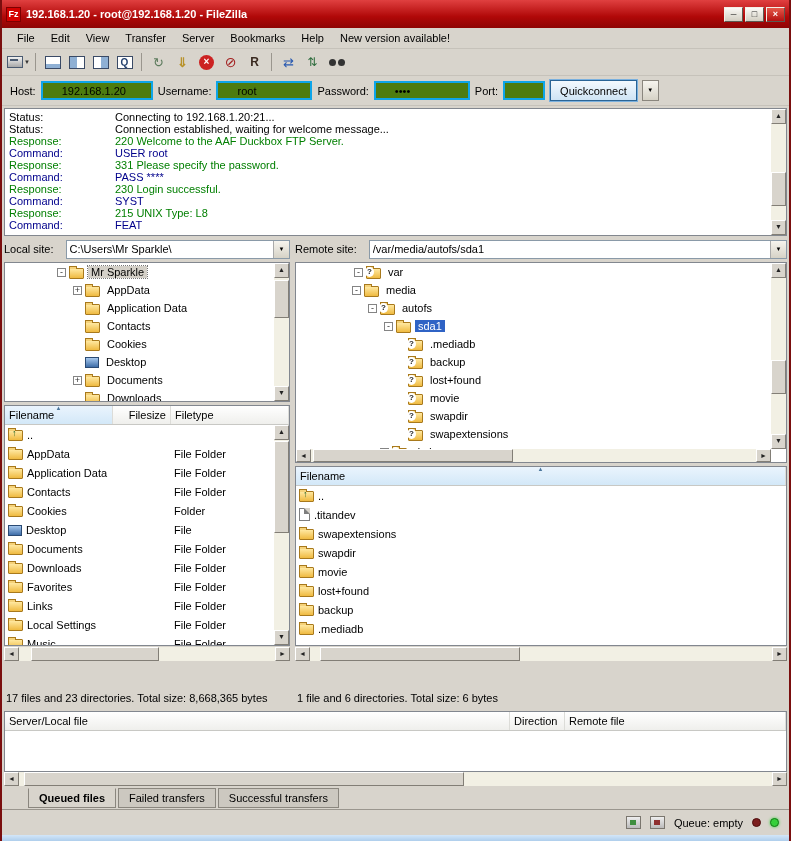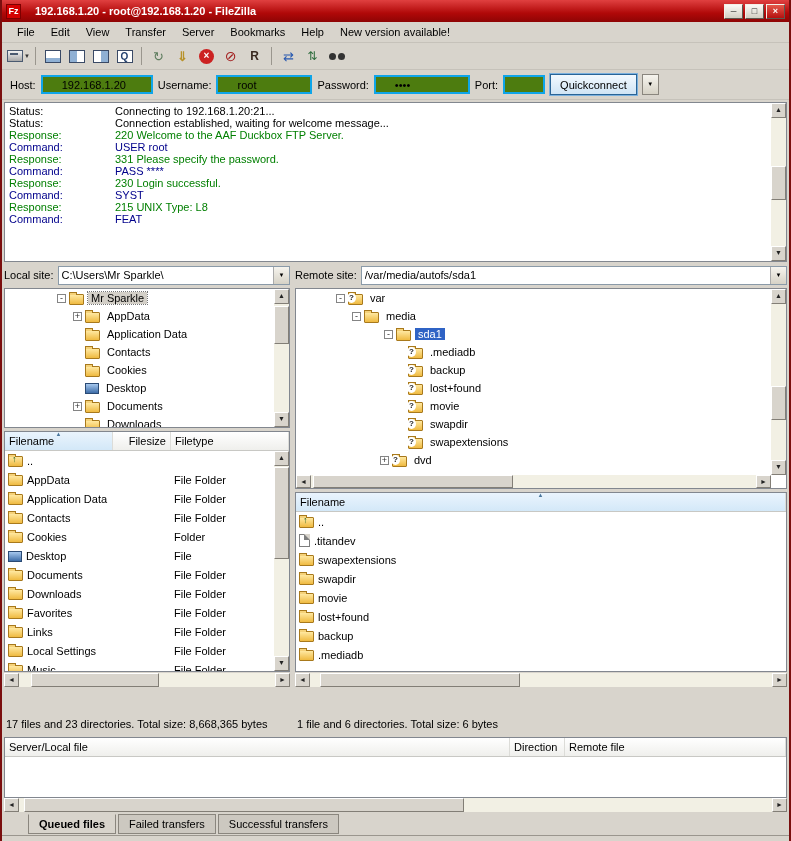--- a/index.html
+++ b/index.html
@@ -2,22 +2,22 @@
 <html><head>
 <meta charset="utf-8">
 <style>
   * { box-sizing: border-box; margin: 0; padding: 0; }
   html,body { width:791px; height:841px; overflow:hidden; }
   body { font-family:"Liberation Sans", sans-serif; font-size:11px; color:#000; background:#d8d4cc; }
   .window { width:791px; height:841px; display:flex; flex-direction:column; background:#d8d4cc;
             border-left:2px solid #7a0e0e; border-right:2px solid #7a0e0e; overflow:hidden; }
 
   
-  .titlebar { height:22px; flex:none; background:linear-gradient(#e04040,#b00808 60%,#8e0404);
-              display:flex; align-items:center; padding:0 4px; gap:14px; }
+  .titlebar { height:28px; flex:none; background:linear-gradient(#e04040,#b00808 60%,#8e0404);
+              display:flex; align-items:center; padding:0 4px; gap:5px; }
   .fz-logo { width:15px; height:15px; background:#d40000; border:1px solid #7d0000; color:#fff;
              font-weight:bold; font-size:9px; line-height:13px; text-align:center; flex:none; }
   .title-text { flex:1; color:#fff; font-weight:bold; white-space:nowrap; overflow:hidden; }
   .cap-btns { display:flex; gap:2px; }
   .cap-btn { width:19px; height:15px; border:1px solid #f4f0e8; border-right-color:#5c5850; border-bottom-color:#5c5850;
              background:linear-gradient(#fbfaf6,#d2cec2); font-size:9px; line-height:13px; text-align:center; color:#222; }
   .cap-btn.close { background:linear-gradient(#e4594a,#b51010); color:#fff; font-weight:bold; }
   .g-min::before { content:"─"; font-size:8px; }
   .g-max::before { content:"□"; }
   .g-close::before { content:"×"; }
@@ -55,21 +55,21 @@
   .quickbar { height:30px; flex:none; display:flex; align-items:center; gap:5px; padding:0 8px;
               border-bottom:1px solid #c6c2ba; }
   .qlabel { white-space:nowrap; }
   .qinput { height:19px; border:2px solid #0ea5e9; background:#4d7c0f; font:11px "Liberation Sans",sans-serif; padding:0 19px; }
   .qc-btn { height:21px; padding:0 9px; background:linear-gradient(#f3f9fe,#cfe4f5); border:1px solid #2a6496;
             outline:1px solid #7ab0de; font:11px "Liberation Sans",sans-serif; }
   .qc-drop { width:17px; height:21px; border:1px solid #8a867e; background:linear-gradient(#f6f4ee,#d6d2c6);
              font-size:6px; line-height:19px; text-align:center; }
 
   
-  .log { height:160px; flex:none; margin:2px; background:#fff; border:1px solid #82878f; position:relative;
+  .log { height:128px; flex:none; margin:2px; background:#fff; border:1px solid #82878f; position:relative;
          overflow:hidden; padding:2px 18px 0 4px; }
   .logline { display:flex; line-height:12px; white-space:nowrap; }
   .lbl { width:106px; flex:none; }
   .c-status { color:#000; }
   .c-response { color:#007f00; }
   .c-command { color:#00008b; }
 
   
   .vscroll { position:absolute; right:0; top:0; bottom:0; width:15px; background:#f2f0e4; display:flex; flex-direction:column; }
   .hscroll-abs { position:absolute; left:0; right:15px; bottom:0; height:13px; background:#f2f0e4; display:flex; }
@@ -79,21 +79,21 @@
   .vscroll .sbtn { height:15px; }
   .strack { flex:1; position:relative; }
   .sthumb { position:absolute; background:#d8d4cc; border:1px solid #fff; border-right-color:#827e76; border-bottom-color:#827e76; }
   .sthumb.v { left:0; right:0; }
   .sthumb.h { top:0; bottom:0; }
 
   
   .mainrow { flex:none; display:flex; padding:0 2px; gap:5px; }
   .pane-left { width:286px; flex:none; display:flex; flex-direction:column; }
   .pane-right { flex:1; display:flex; flex-direction:column; min-width:0; }
-  .sitebar { height:22px; flex:none; display:flex; align-items:center; gap:4px; }
+  .sitebar { height:22px; flex:none; display:flex; align-items:center; gap:12px; }
   .site-combo { flex:1; height:19px; border:1px solid #8a9aa8; background:#fff; display:flex; align-items:center; min-width:0; }
   .site-combo input { flex:1; border:none; height:15px; font:11px "Liberation Sans",sans-serif; padding:0 3px; min-width:0; outline:none; }
   .combo-arrow { width:16px; height:17px; flex:none; background:linear-gradient(#f6f4ee,#d6d2c6); border-left:1px solid #aaa;
                  font-size:6px; line-height:16px; text-align:center; }
 
   .treebox { background:#fff; border:1px solid #82878f; position:relative; overflow:hidden; margin-top:2px; flex:none; }
   .treebox.local { height:140px; }
   .treebox.remote { height:201px; }
   .trow { height:18px; display:flex; align-items:center; white-space:nowrap; }
   .exp { width:9px; height:9px; flex:none; border:1px solid #848484; background:#fff; margin-right:3px;
@@ -485,29 +485,34 @@
     <div class="pane-right">
       <div class="sitebar">
         <span>Remote site:</span>
         <span class="site-combo">
           <input value="/var/media/autofs/sda1" style="">
           <span class="combo-arrow">▼</span>
         </span>
       </div>
 
       <div class="treebox remote">
-        <div class="trow" style="padding-left:40px">
+        <div class="trow" style="padding-left:58px">
           <span class="exp minus"></span>
           <span class="fold q"></span>
           <span class="tlabel">var</span>
         </div>
         <div class="trow" style="padding-left:56px">
           <span class="exp minus"></span>
           <span class="fold"></span>
           <span class="tlabel">media</span>
+        </div>
+        <div class="trow" style="padding-left:72px">
+          <span class="exp minus"></span>
+          <span class="fold q"></span>
+          <span class="tlabel">autofs</span>
         </div>
         <div class="trow" style="padding-left:88px">
           <span class="exp minus"></span>
           <span class="fold"></span>
           <span class="tlabel sel-blue">sda1</span>
         </div>
         <div class="trow" style="padding-left:100px">
           <span class="exp-spacer"></span>
           <span class="fold q"></span>
           <span class="tlabel">.mediadb</span>

